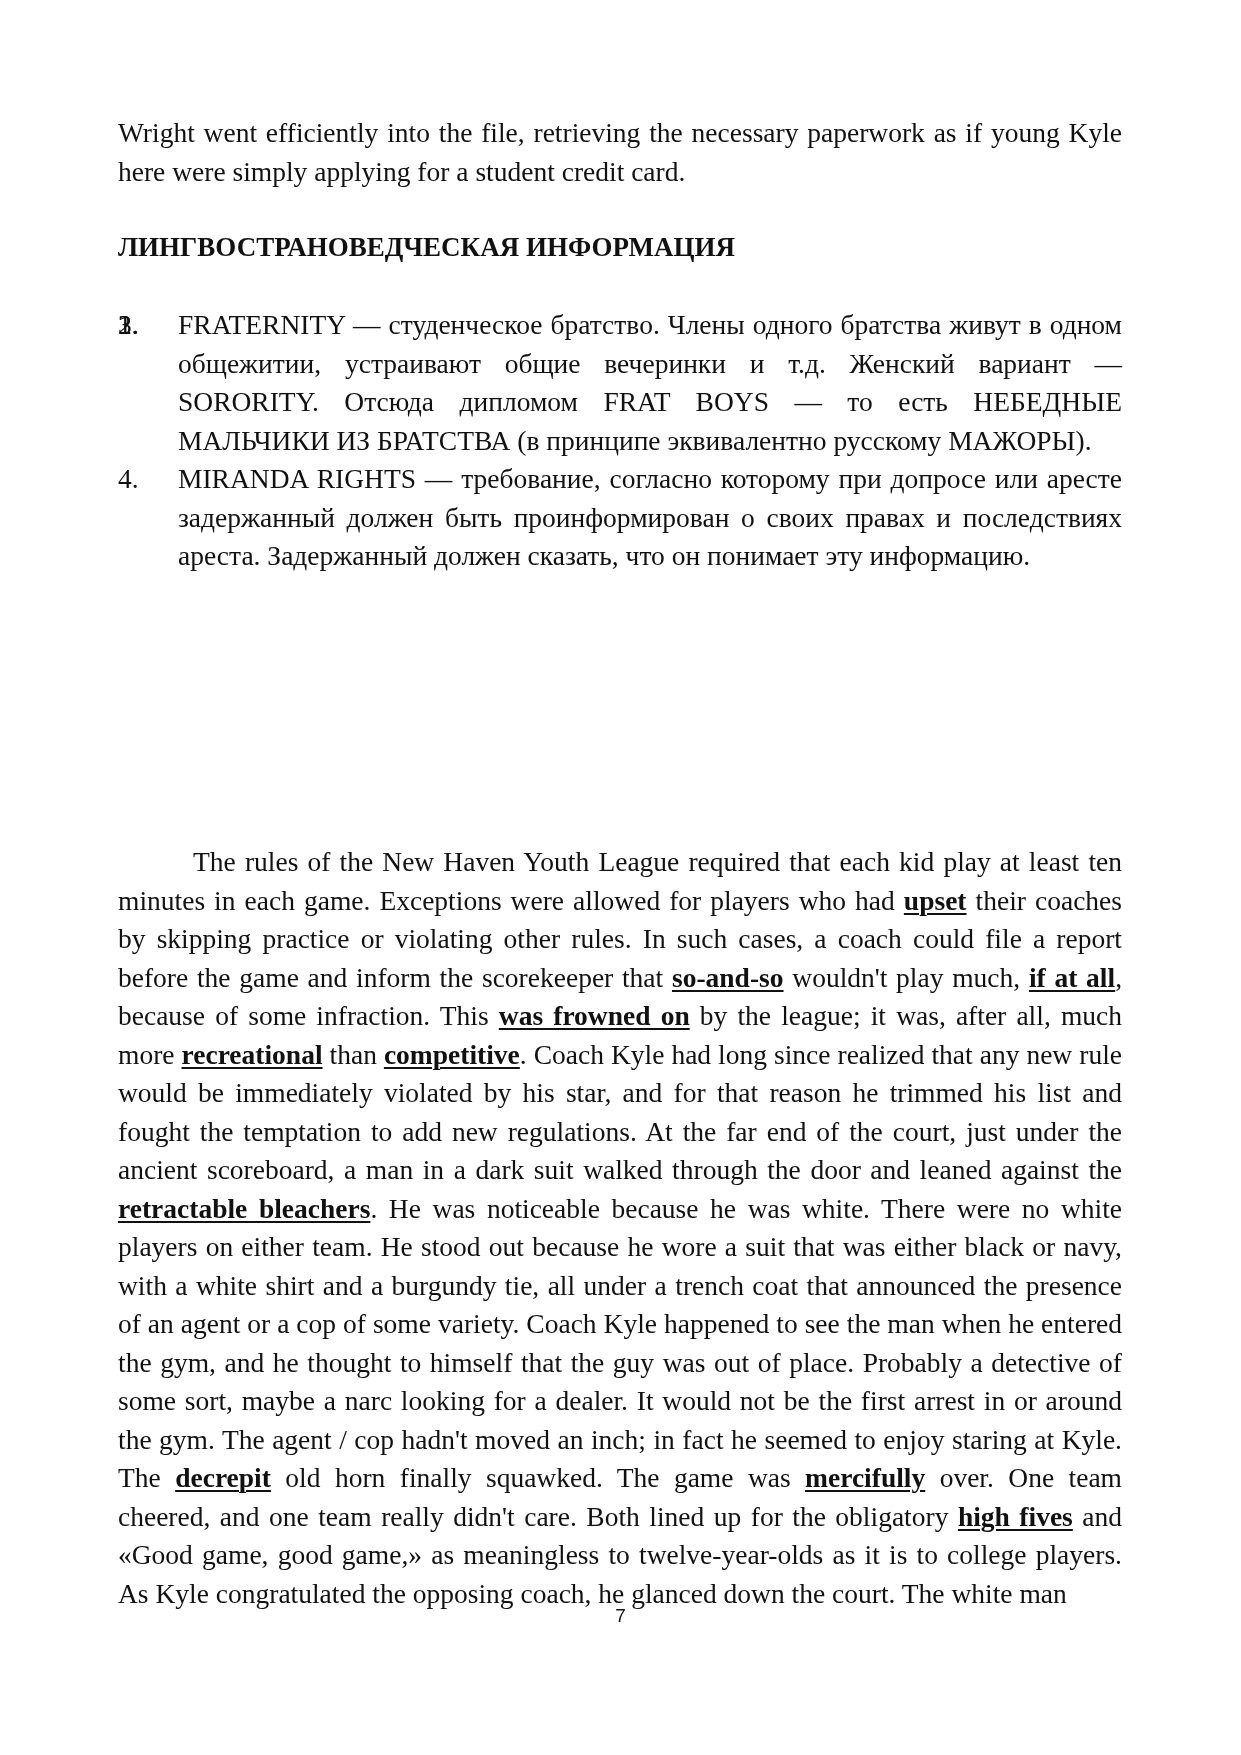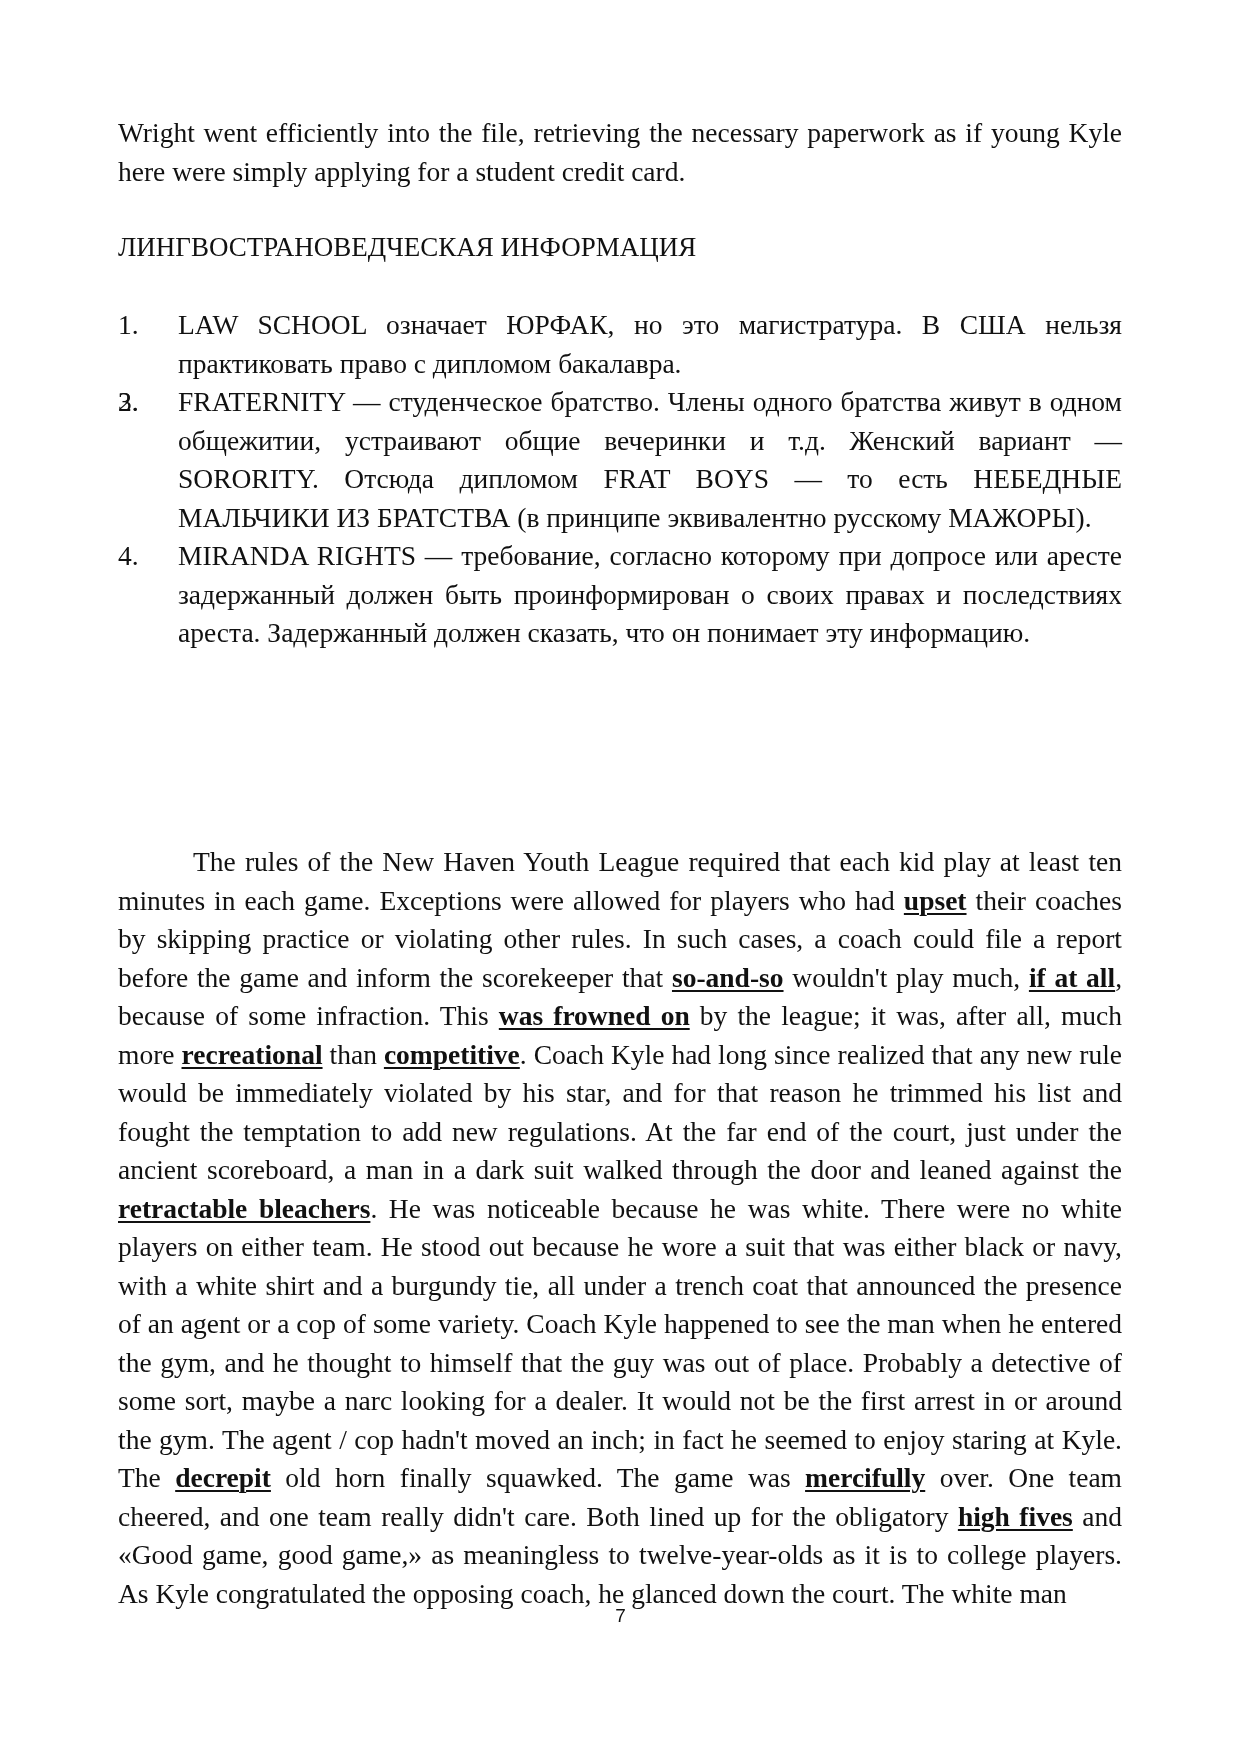--- a/index.html
+++ b/index.html
@@ -23,21 +23,21 @@
       font-size: 27.5px;
       line-height: 38.5px;
       text-align: justify;
     }
     .p1 { top: 114px; }
     .heading {
       position: absolute;
       left: 118px;
       top: 232px;
       font-size: 27px;
-      font-weight: normal;
+      font-weight: bold;
       letter-spacing: 0px;
     }
     .list {
       position: absolute;
       left: 118px;
       top: 306px;
       width: 1004px;
       margin: 0; padding: 0;
       list-style: none;
       font-size: 27.5px;
@@ -68,21 +68,20 @@
 
 <div class="page">
 
   <p class="text-block p1" style="margin:0;">Wright went efficiently into the file, retrieving the necessary paperwork as if young Kyle here were simply applying for a student credit card.</p>
 
   <div class="heading">ЛИНГВОСТРАНОВЕДЧЕСКАЯ ИНФОРМАЦИЯ</div>
 
   <ol class="list">
     <li>
       <span class="num">1.</span>
-      <span>LAW SCHOOL означает ЮРФАК, но это магистратура. В США нельзя практиковать право с дипломом бакалавра.</span>
     </li>
     <li>
       <span class="num">2.</span>
     </li>
     <li>
       <span class="num">3.</span>
       <span>FRATERNITY — студенческое братство. Члены одного братства живут в одном общежитии, устраивают общие вечеринки и т.д. Женский вариант — SORORITY. Отсюда дипломом FRAT BOYS — то есть НЕБЕДНЫЕ МАЛЬЧИКИ ИЗ БРАТСТВА (в принципе эквивалентно русскому МАЖОРЫ).</span>
     </li>
     <li>
       <span class="num">4.</span>

